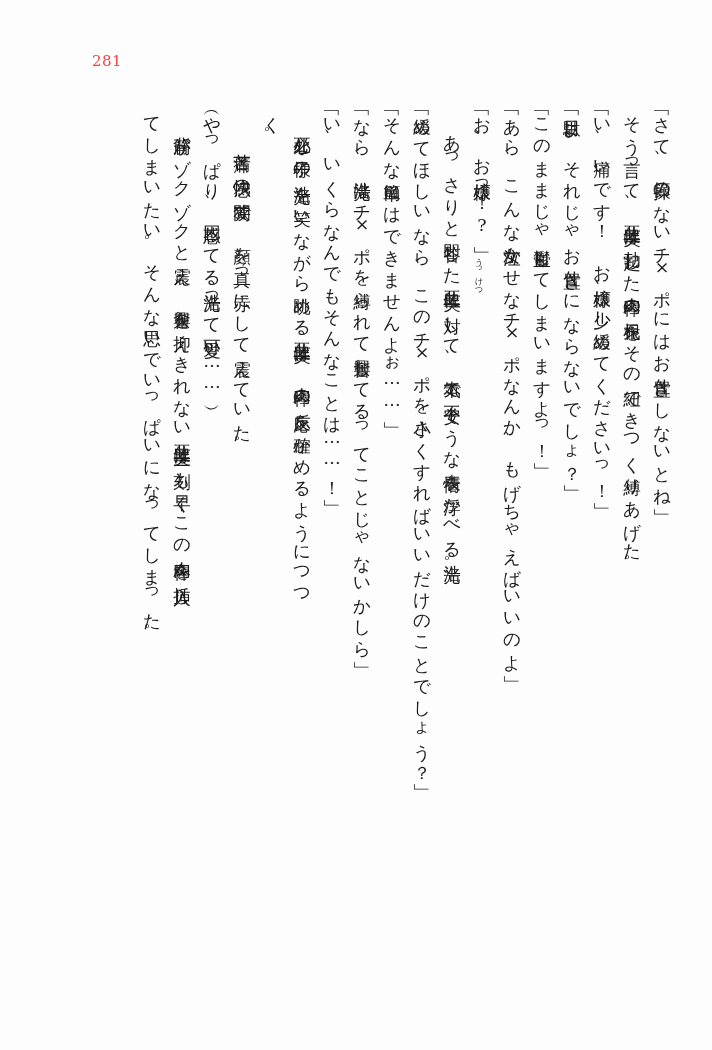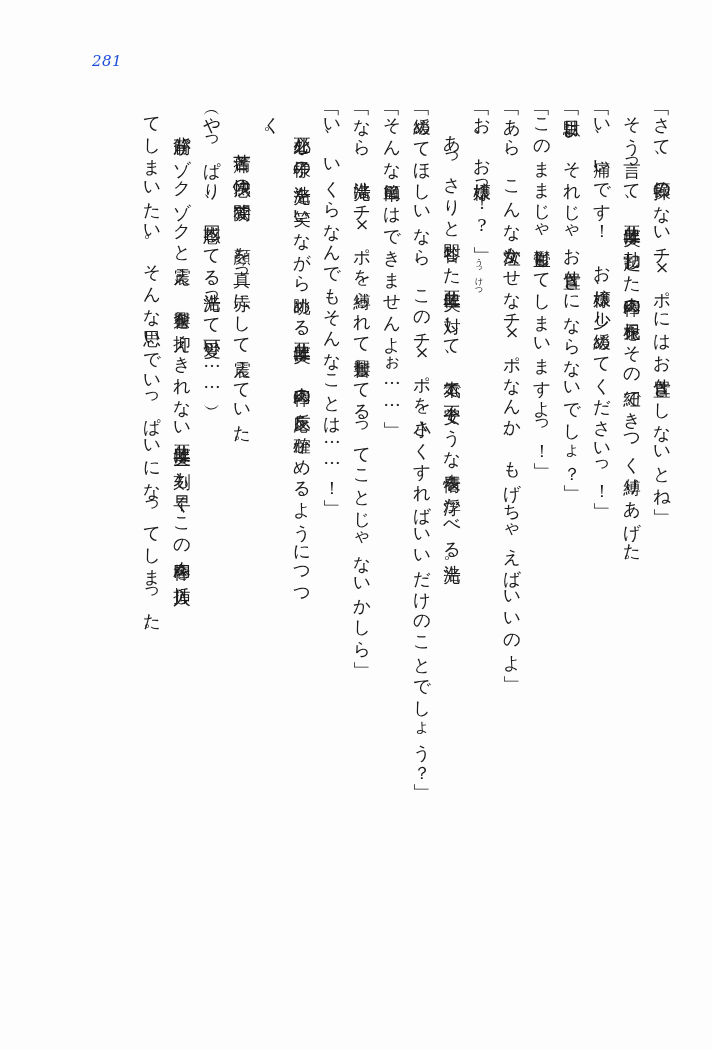--- a/index.html
+++ b/index.html
@@ -21,23 +21,22 @@
     top: 0;
     width: 712px;
     height: 1050px;
     background: #fdfdfd;
   }
   .page-number {
     position: absolute;
     top: 52px;
     left: 92px;
     font-size: 15px;
-    font-style: italic;
     font-family: "DejaVu Serif", "Liberation Serif", serif;
-    color: #1d4ed8;
+    color: #ef4444;
     letter-spacing: 0.5px;
   }
   .text-body {
     position: absolute;
     top: 104px;
     left: 46px;
     width: 624px;
     height: 900px;
     display: flex;
     flex-direction: row-reverse;

